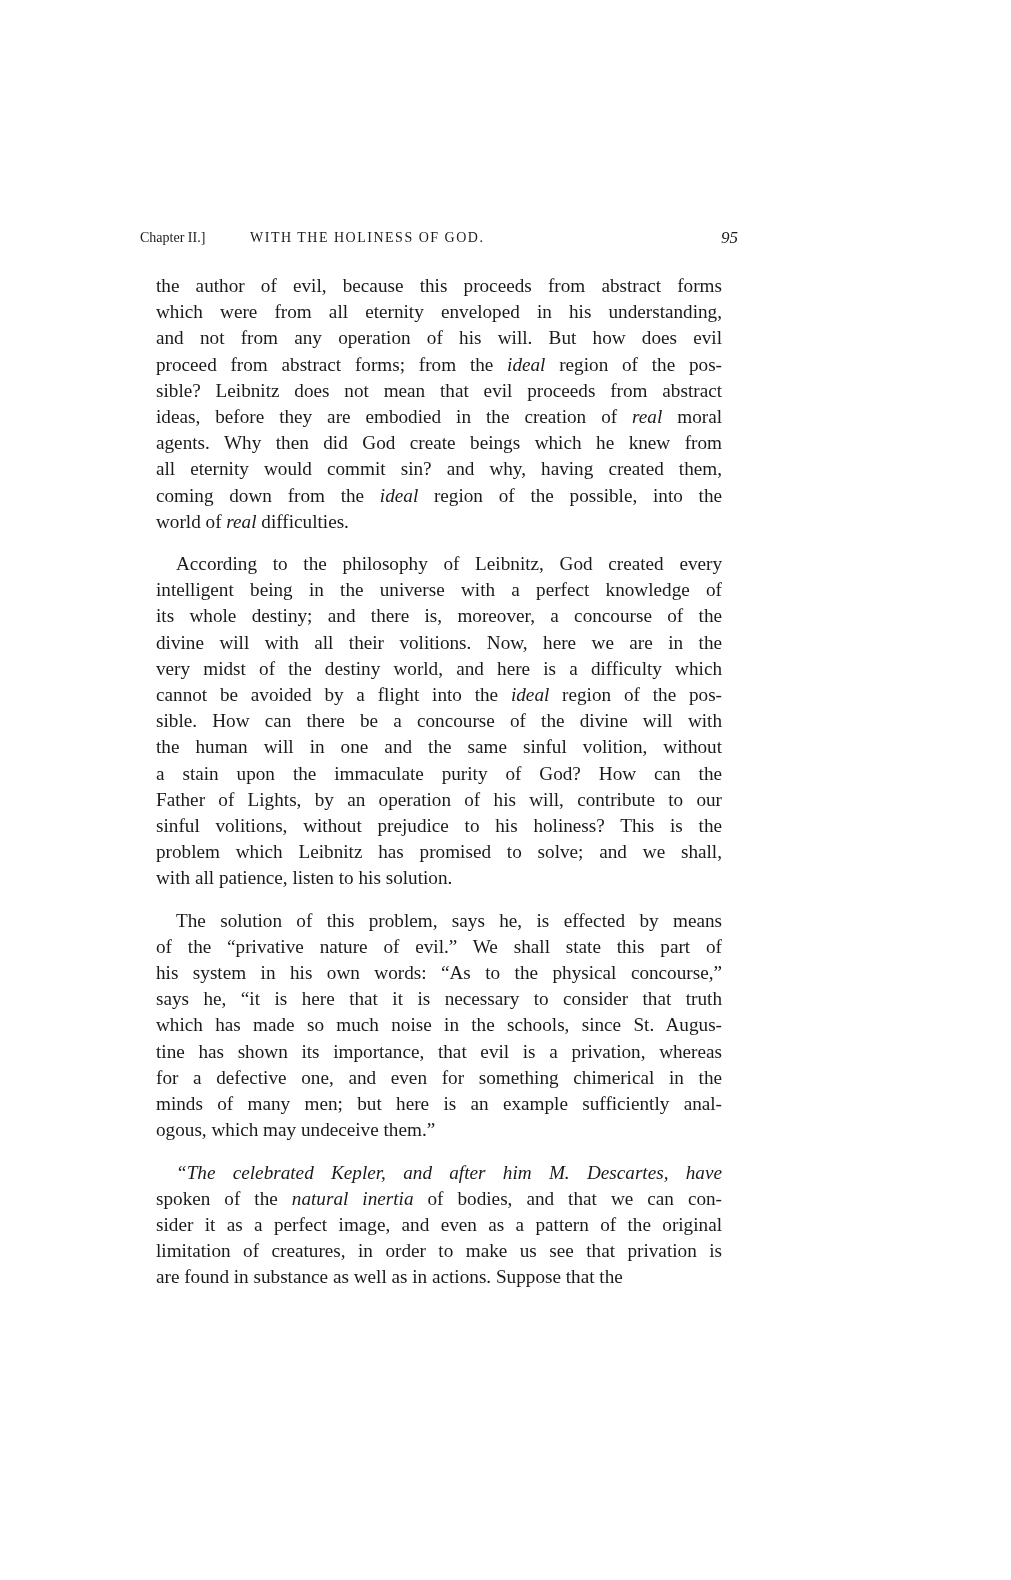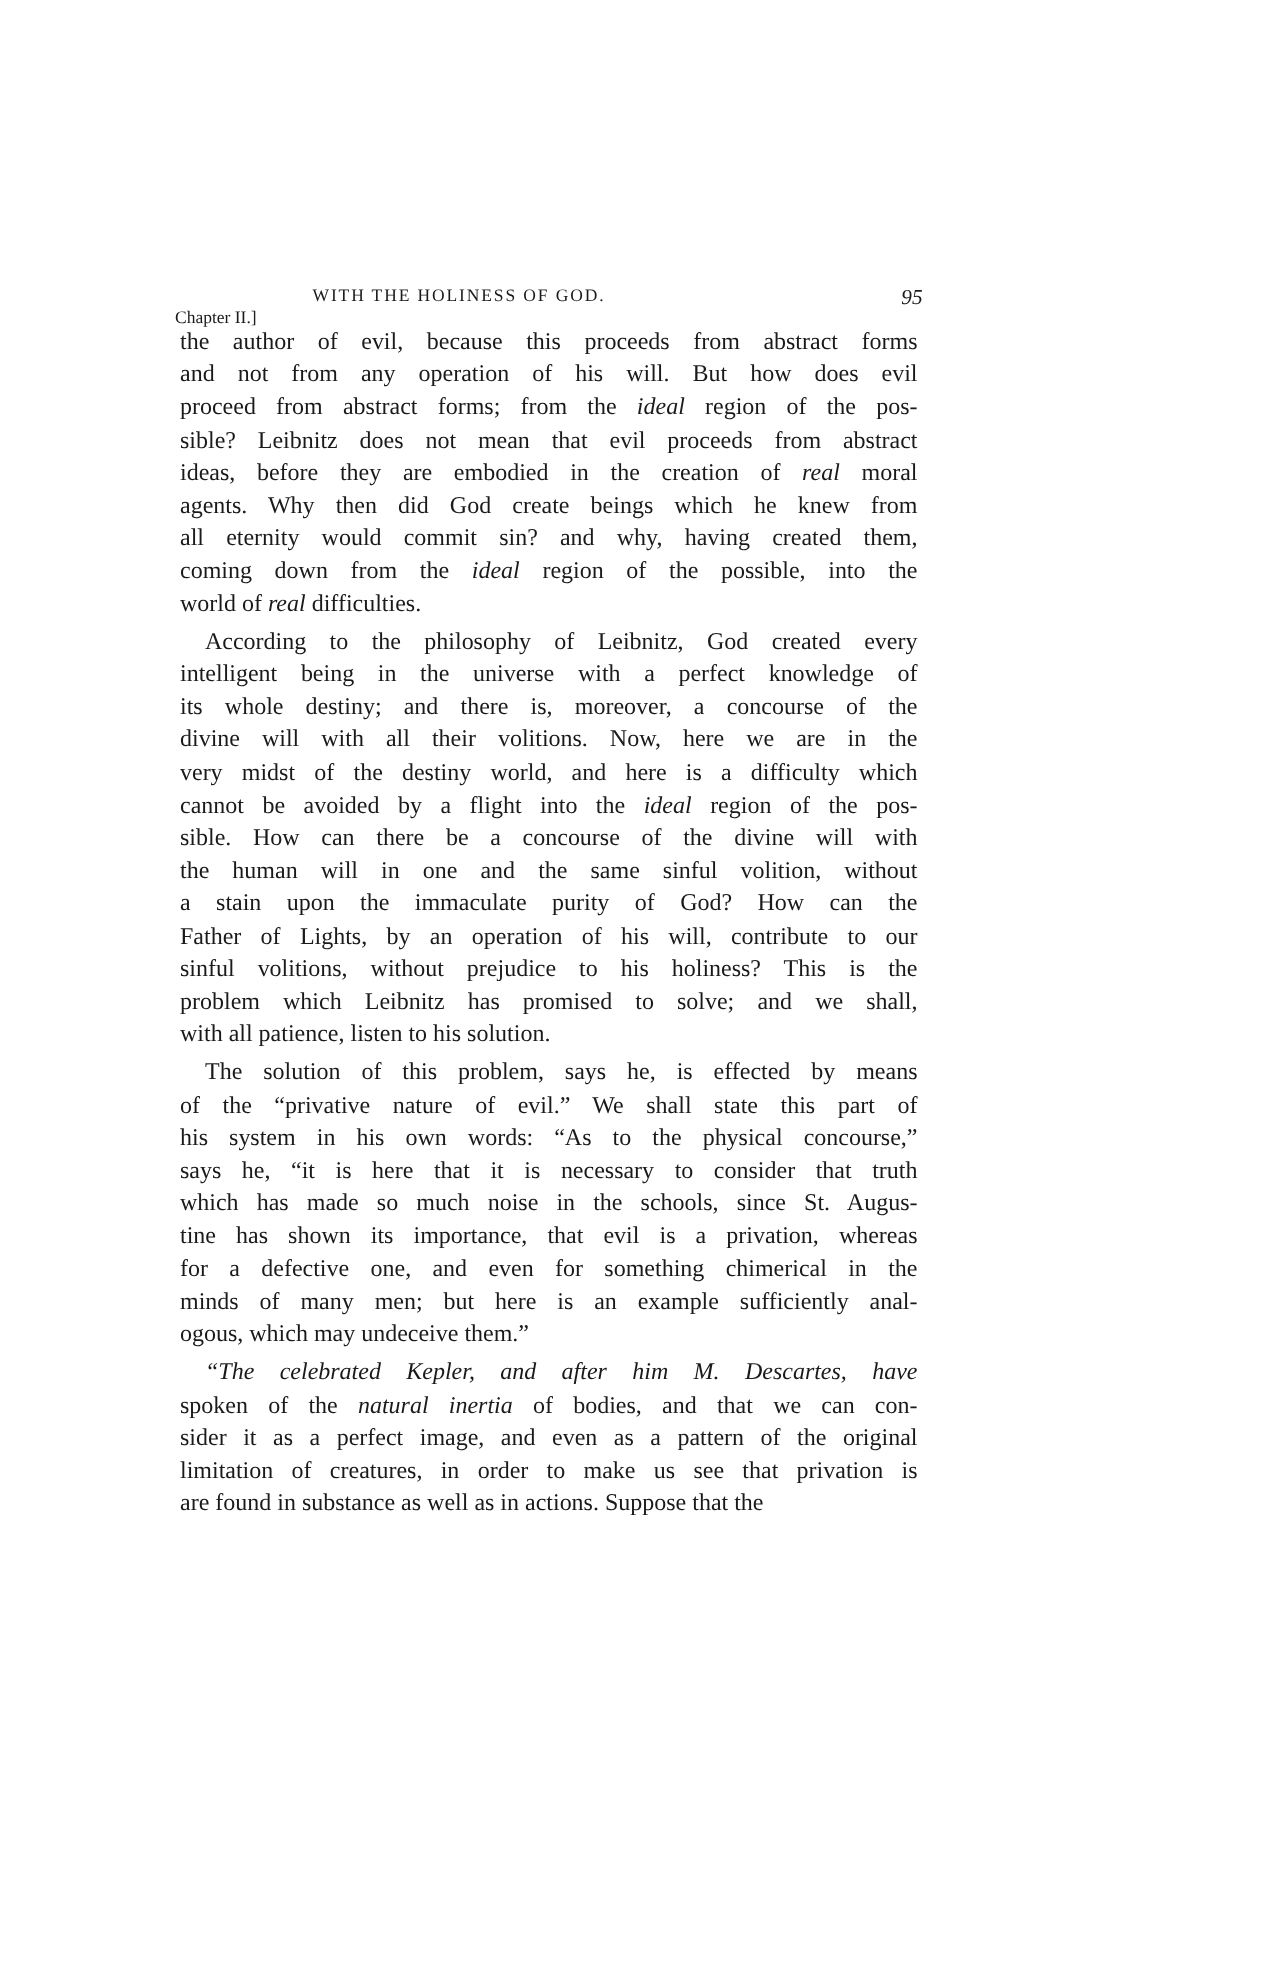--- a/index.html
+++ b/index.html
@@ -6,44 +6,45 @@
   body { width: 1011px; height: 1580px; position: relative; overflow: hidden; }
   .page {
     position: absolute; left: 0; top: 0; width: 1011px; height: 1580px;
     background: #ffffff; color: #1a1a1a;
     font-family: "Liberation Serif", "DejaVu Serif", serif;
   }
   .running-head {
     position: absolute; left: 140px; top: 228px; width: 598px; height: 22px;
     font-size: 15px;
   }
-  .rh-left { position: absolute; left: 0; top: 19px; font-size: 14px; }
+  .rh-left { position: absolute; left: 0; top: 2px; font-size: 14px; }
   .rh-center { position: absolute; left: 110px; top: 2px; font-size: 14px; letter-spacing: 1.5px; }
   .rh-right { position: absolute; right: 0; top: 0; font-size: 17px; font-style: italic; }
   .body-text {
     position: absolute; left: 140px; top: 257px; width: 598px;
     font-size: 19.2px; line-height: 26.2px; text-align: justify;
   }
-  .body-text p { margin: 4px; text-indent: 0; }
+  .body-text p { margin: 16px; text-indent: 0; }
   .ln { display: block; text-align: justify; text-align-last: justify; white-space: nowrap; }
   .ln.last { text-align-last: left; }
   em { font-style: italic; }
 </style>
 </head>
 <body>
 
 <div class="page">
   <div class="running-head">
     <span class="rh-left">Chapter II.]</span>
     <span class="rh-center">WITH THE HOLINESS OF GOD.</span>
     <span class="rh-right">95</span>
   </div>
   <div class="body-text" id="body-text">
       <p>
         <span class="ln">the author of evil, because this proceeds from abstract forms</span>
+        <span class="ln">which were from all eternity enveloped in his understanding,</span>
         <span class="ln">and not from any operation of his will. But how does evil</span>
         <span class="ln">proceed from abstract forms; from the <em>ideal</em> region of the pos-</span>
         <span class="ln">sible? Leibnitz does not mean that evil proceeds from abstract</span>
         <span class="ln">ideas, before they are embodied in the creation of <em>real</em> moral</span>
         <span class="ln">agents. Why then did God create beings which he knew from</span>
         <span class="ln">all eternity would commit sin? and why, having created them,</span>
         <span class="ln">coming down from the <em>ideal</em> region of the possible, into the</span>
         <span class="ln last">world of <em>real</em> difficulties.</span>
       </p>
       <p>

